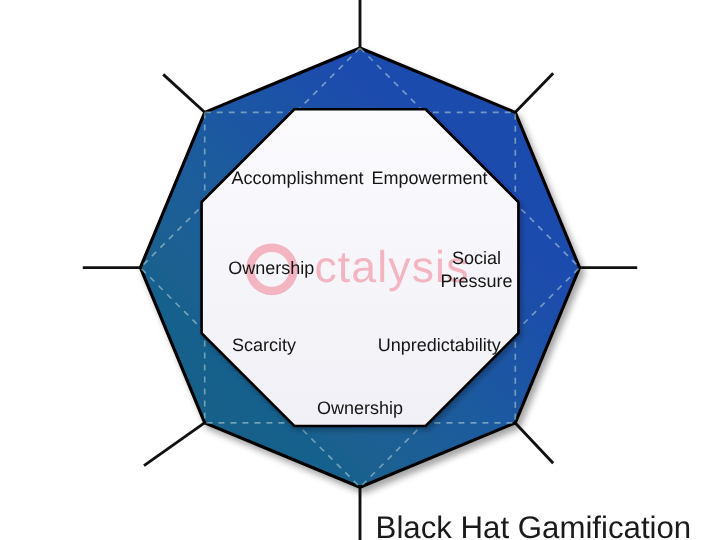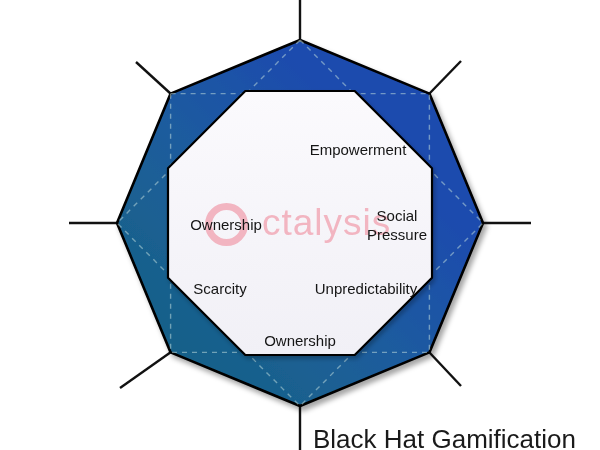--- a/index.html
+++ b/index.html
@@ -86,20 +86,21 @@
     </g>
 
     <polygon points="245.3,91 354.7,91 432,168.3 432,277.7 354.7,355 245.3,355 168,277.7 168,168.3" fill="url(#innerGrad)" stroke="#000000" stroke-width="2.2" stroke-linejoin="round" filter="url(#shadowInner)"></polygon>
   </svg>
 
   <div class="watermark">
     <div class="watermark-ring"></div>
     <div class="watermark-text">ctalysis</div>
   </div>
 
+  <div class="drive-label lbl-accomplishment">Accomplishment</div>
   <div class="drive-label lbl-empowerment">Empowerment</div>
   <div class="drive-label lbl-ownership">Ownership</div>
   <div class="drive-label wrap lbl-social">Social Pressure</div>
   <div class="drive-label lbl-scarcity">Scarcity</div>
   <div class="drive-label lbl-unpredictability">Unpredictability</div>
   <div class="drive-label lbl-avoidance">Ownership</div>
 
   <div class="title title-black">Black Hat Gamification</div>
 
 </div>

